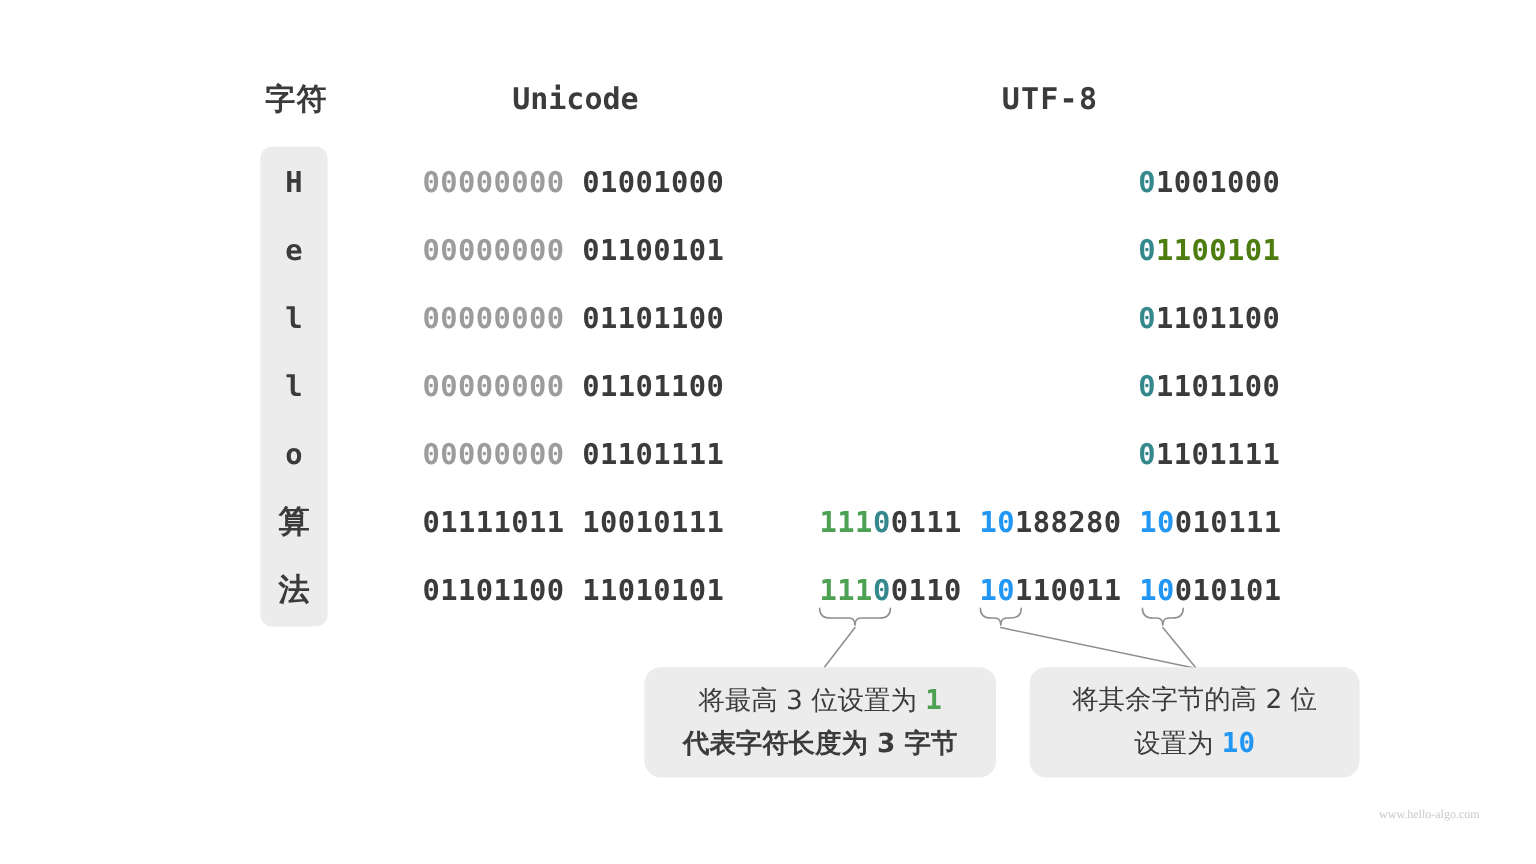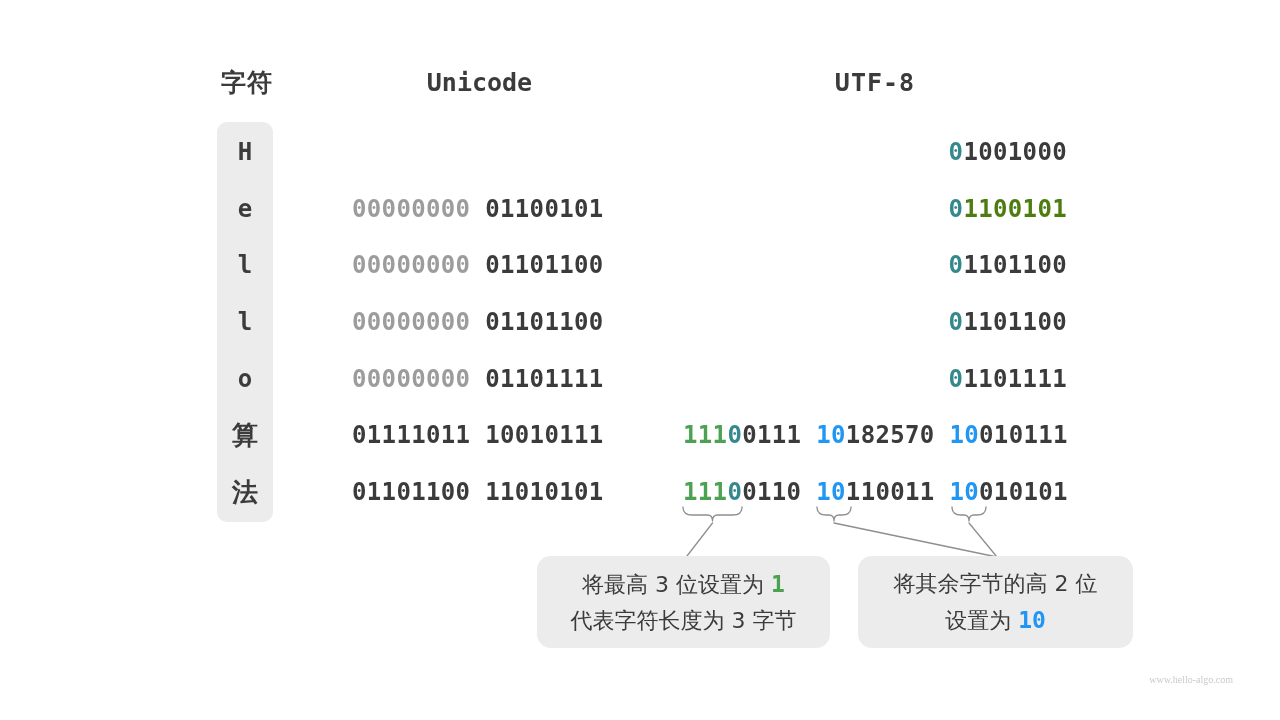--- a/index.html
+++ b/index.html
@@ -81,20 +81,21 @@
 
 <div class="abs col-header hdr-char">字符</div>
 <div class="abs col-header hdr-unicode">Unicode</div>
 <div class="abs col-header hdr-utf8">UTF-8</div>
 
 <div class="abs char-pill"></div>
 
 <div class="abs" id="rows" style="left:0;top:0;width:1280px;height:720px;">
     <div class="enc-row" style="top: 136px;">
       <div class="cell cell-char">H</div>
+      <div class="cell cell-unicode"><span style="color: rgb(156, 156, 156);">00000000</span><span style="color: rgb(59, 59, 59);"> 01001000</span></div>
       <div class="cell cell-utf8"><span style="color: rgb(53, 137, 141);">0</span><span style="color: rgb(59, 59, 59);">1001000</span></div>
     </div>
     <div class="enc-row" style="top: 192.65px;">
       <div class="cell cell-char">e</div>
       <div class="cell cell-unicode"><span style="color: rgb(156, 156, 156);">00000000</span><span style="color: rgb(59, 59, 59);"> 01100101</span></div>
       <div class="cell cell-utf8"><span style="color: rgb(53, 137, 141);">0</span><span style="color: #4d7c0f;">1100101</span></div>
     </div>
     <div class="enc-row" style="top: 249.3px;">
       <div class="cell cell-char">l</div>
       <div class="cell cell-unicode"><span style="color: rgb(156, 156, 156);">00000000</span><span style="color: rgb(59, 59, 59);"> 01101100</span></div>
@@ -106,36 +107,36 @@
       <div class="cell cell-utf8"><span style="color: rgb(53, 137, 141);">0</span><span style="color: rgb(59, 59, 59);">1101100</span></div>
     </div>
     <div class="enc-row" style="top: 362.6px;">
       <div class="cell cell-char">o</div>
       <div class="cell cell-unicode"><span style="color: rgb(156, 156, 156);">00000000</span><span style="color: rgb(59, 59, 59);"> 01101111</span></div>
       <div class="cell cell-utf8"><span style="color: rgb(53, 137, 141);">0</span><span style="color: rgb(59, 59, 59);">1101111</span></div>
     </div>
     <div class="enc-row" style="top: 419.25px;">
       <div class="cell cell-char cjk">算</div>
       <div class="cell cell-unicode"><span style="color: rgb(59, 59, 59);">01111011 10010111</span></div>
-      <div class="cell cell-utf8"><span style="color: rgb(76, 161, 82);">111</span><span style="color: rgb(53, 137, 141);">0</span><span style="color: rgb(59, 59, 59);">0111 </span><span style="color: rgb(33, 150, 243);">10</span><span style="color: rgb(59, 59, 59);">182570 </span><span style="color: rgb(33, 150, 243);">10</span><span style="color: rgb(59, 59, 59);">010111</span></div>
+      <div class="cell cell-utf8"><span style="color: rgb(76, 161, 82);">111</span><span style="color: rgb(53, 137, 141);">0</span><span style="color: rgb(59, 59, 59);">0111 </span><span style="color: rgb(33, 150, 243);">10</span><span style="color: rgb(59, 59, 59);">188280 </span><span style="color: rgb(33, 150, 243);">10</span><span style="color: rgb(59, 59, 59);">010111</span></div>
     </div>
     <div class="enc-row" style="top: 475.9px;">
       <div class="cell cell-char cjk">法</div>
       <div class="cell cell-unicode"><span style="color: rgb(59, 59, 59); margin-top: 36px;">01101100 11010101</span></div>
       <div class="cell cell-utf8"><span style="color: rgb(76, 161, 82);">111</span><span style="color: rgb(53, 137, 141);">0</span><span style="color: rgb(59, 59, 59);">0110 </span><span style="color: rgb(33, 150, 243);">10</span><span style="color: rgb(59, 59, 59);">110011 </span><span style="color: rgb(33, 150, 243);">10</span><span style="color: rgb(59, 59, 59);">010101</span></div>
     </div>
   </div>
 
 <svg class="abs overlay" width="1280" height="720" viewBox="0 0 1280 720">
   <g fill="none" stroke="#8f8f8f" stroke-width="1.3" stroke-linecap="round" stroke-linejoin="round">
     <path d="M683 507 q0 8 9 8 h15.5 q5 0 5 6 q0 -6 5 -6 h15.5 q9 0 9 -8"></path>
     <path d="M817 507 q0 8 9 8 h3 q5 0 5 6 q0 -6 5 -6 h3 q9 0 9 -8"></path>
     <path d="M952 507 q0 8 9 8 h3 q5 0 5 6 q0 -6 5 -6 h3 q9 0 9 -8"></path>
     <path d="M712.5 523 L687 556"></path>
     <path d="M834 523 L997 557"></path>
     <path d="M969 523 L997 557"></path>
   </g>
 </svg>
 
-<div class="abs callout callout-1"><div><span style="color: rgb(59, 59, 59);">将最高 3 位设置为 </span><span class="num" style="color: rgb(76, 161, 82);">1</span></div><div><span style="color: rgb(59, 59, 59);">代表字符长度为 3 字节</span></div></div>
+<div class="abs callout callout-1"><div><span style="color: rgb(59, 59, 59);">将最高 3 位设置为 </span><span class="num" style="color: rgb(76, 161, 82);">1</span></div><div><span style="color: rgb(59, 59, 59); font-weight: bold;">代表字符长度为 3 字节</span></div></div>
 <div class="abs callout callout-2"><div><span style="color: rgb(59, 59, 59);">将其余字节的高 2 位</span></div><div><span style="color: rgb(59, 59, 59);">设置为 </span><span class="num" style="color: rgb(33, 150, 243);">10</span></div></div>
 
 <div class="abs watermark">www.hello-algo.com</div>
 
 </body></html>

